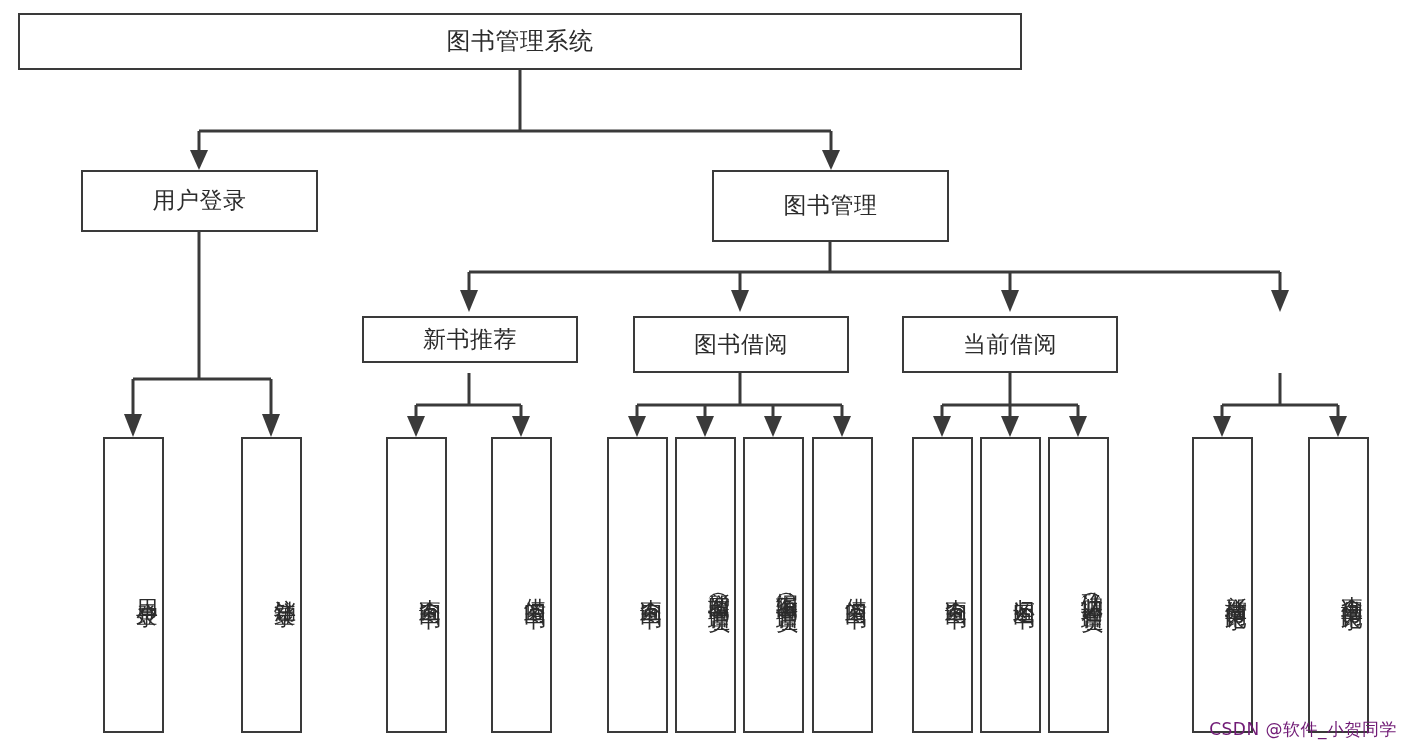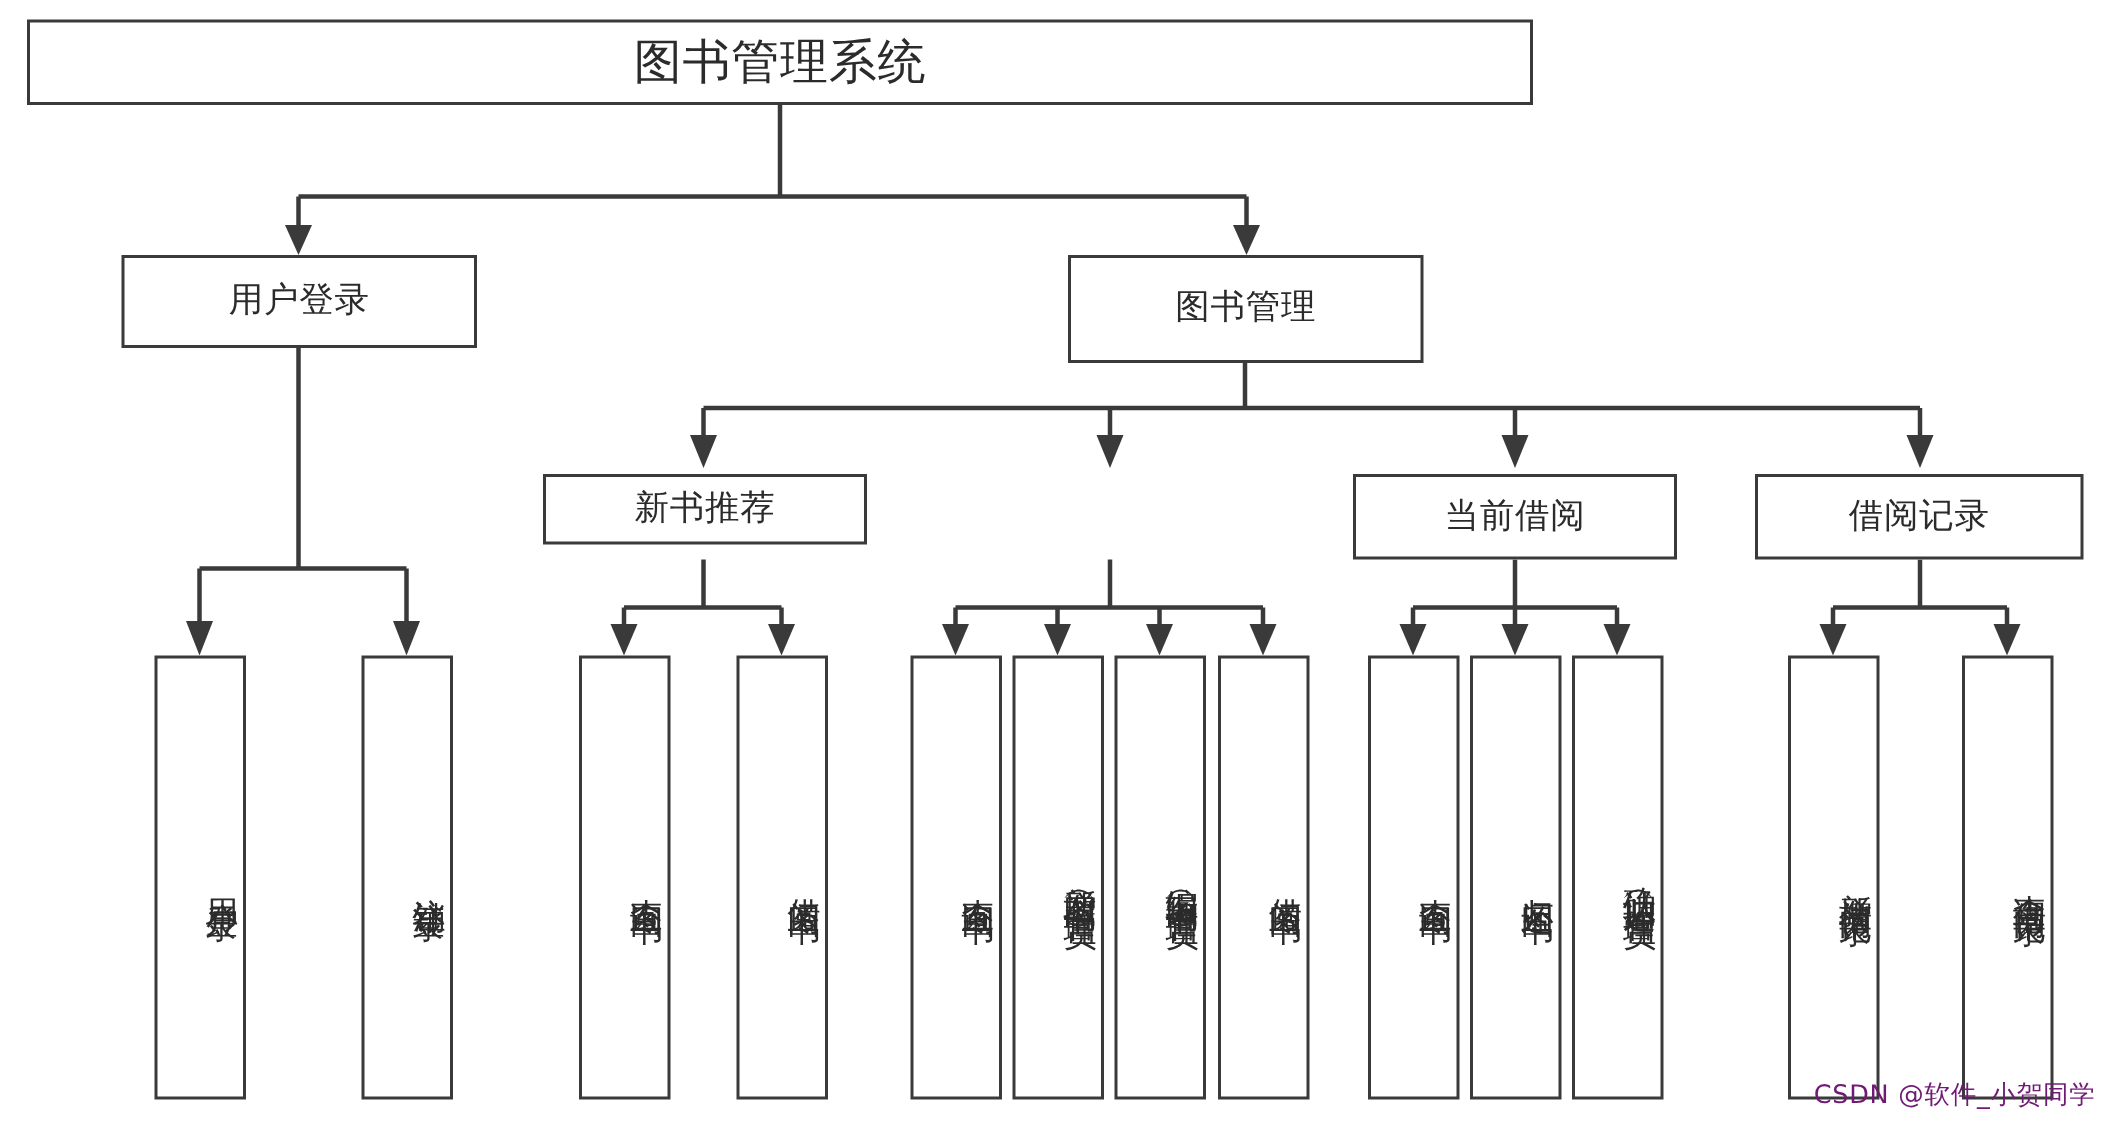--- a/index.html
+++ b/index.html
@@ -36,21 +36,21 @@
     justify-content: center;
     color: #2b2b2b;
   }
   .node-h {
     font-size: 23px;
     letter-spacing: 0.5px;
     line-height: 1.1;
     white-space: nowrap;
   }
   .node-root {
-    font-size: 32px;
+    font-size: 24px;
   }
   .node-v {
     font-size: 22px;
     writing-mode: vertical-rl;
     text-orientation: upright;
     align-items: flex-start;
     justify-content: center;
     letter-spacing: 2px;
     padding-top: 4px;
   }
@@ -165,28 +165,28 @@
   </div>
 
   <div class="node node-h" style="left:712px; top:170px; width:237px; height:72px;">
     <span>图书管理</span>
   </div>
 
   <div class="node node-h" style="left:362px; top:316px; width:216px; height:47px;">
     <span>新书推荐</span>
   </div>
 
+  <div class="node node-h" style="left:633px; top:316px; width:216px; height:57px;">
+    <span>图书借阅</span>
+  </div>
 
   <div class="node node-h" style="left:902px; top:316px; width:216px; height:57px;">
     <span>当前借阅</span>
   </div>
 
-  <div class="node node-h" style="left:1170px; top:316px; width:219px; height:57px;">
-    <span>借阅记录</span>
-  </div>
 
   <div class="node node-v" style="left:103px; top:437px; width:61px; height:296px;">
     <span class="vtext">用户登录</span>
   </div>
 
   <div class="node node-v" style="left:241px; top:437px; width:61px; height:296px;">
     <span class="vtext">注销登录</span>
   </div>
 
   <div class="node node-v" style="left:386px; top:437px; width:61px; height:296px;">

